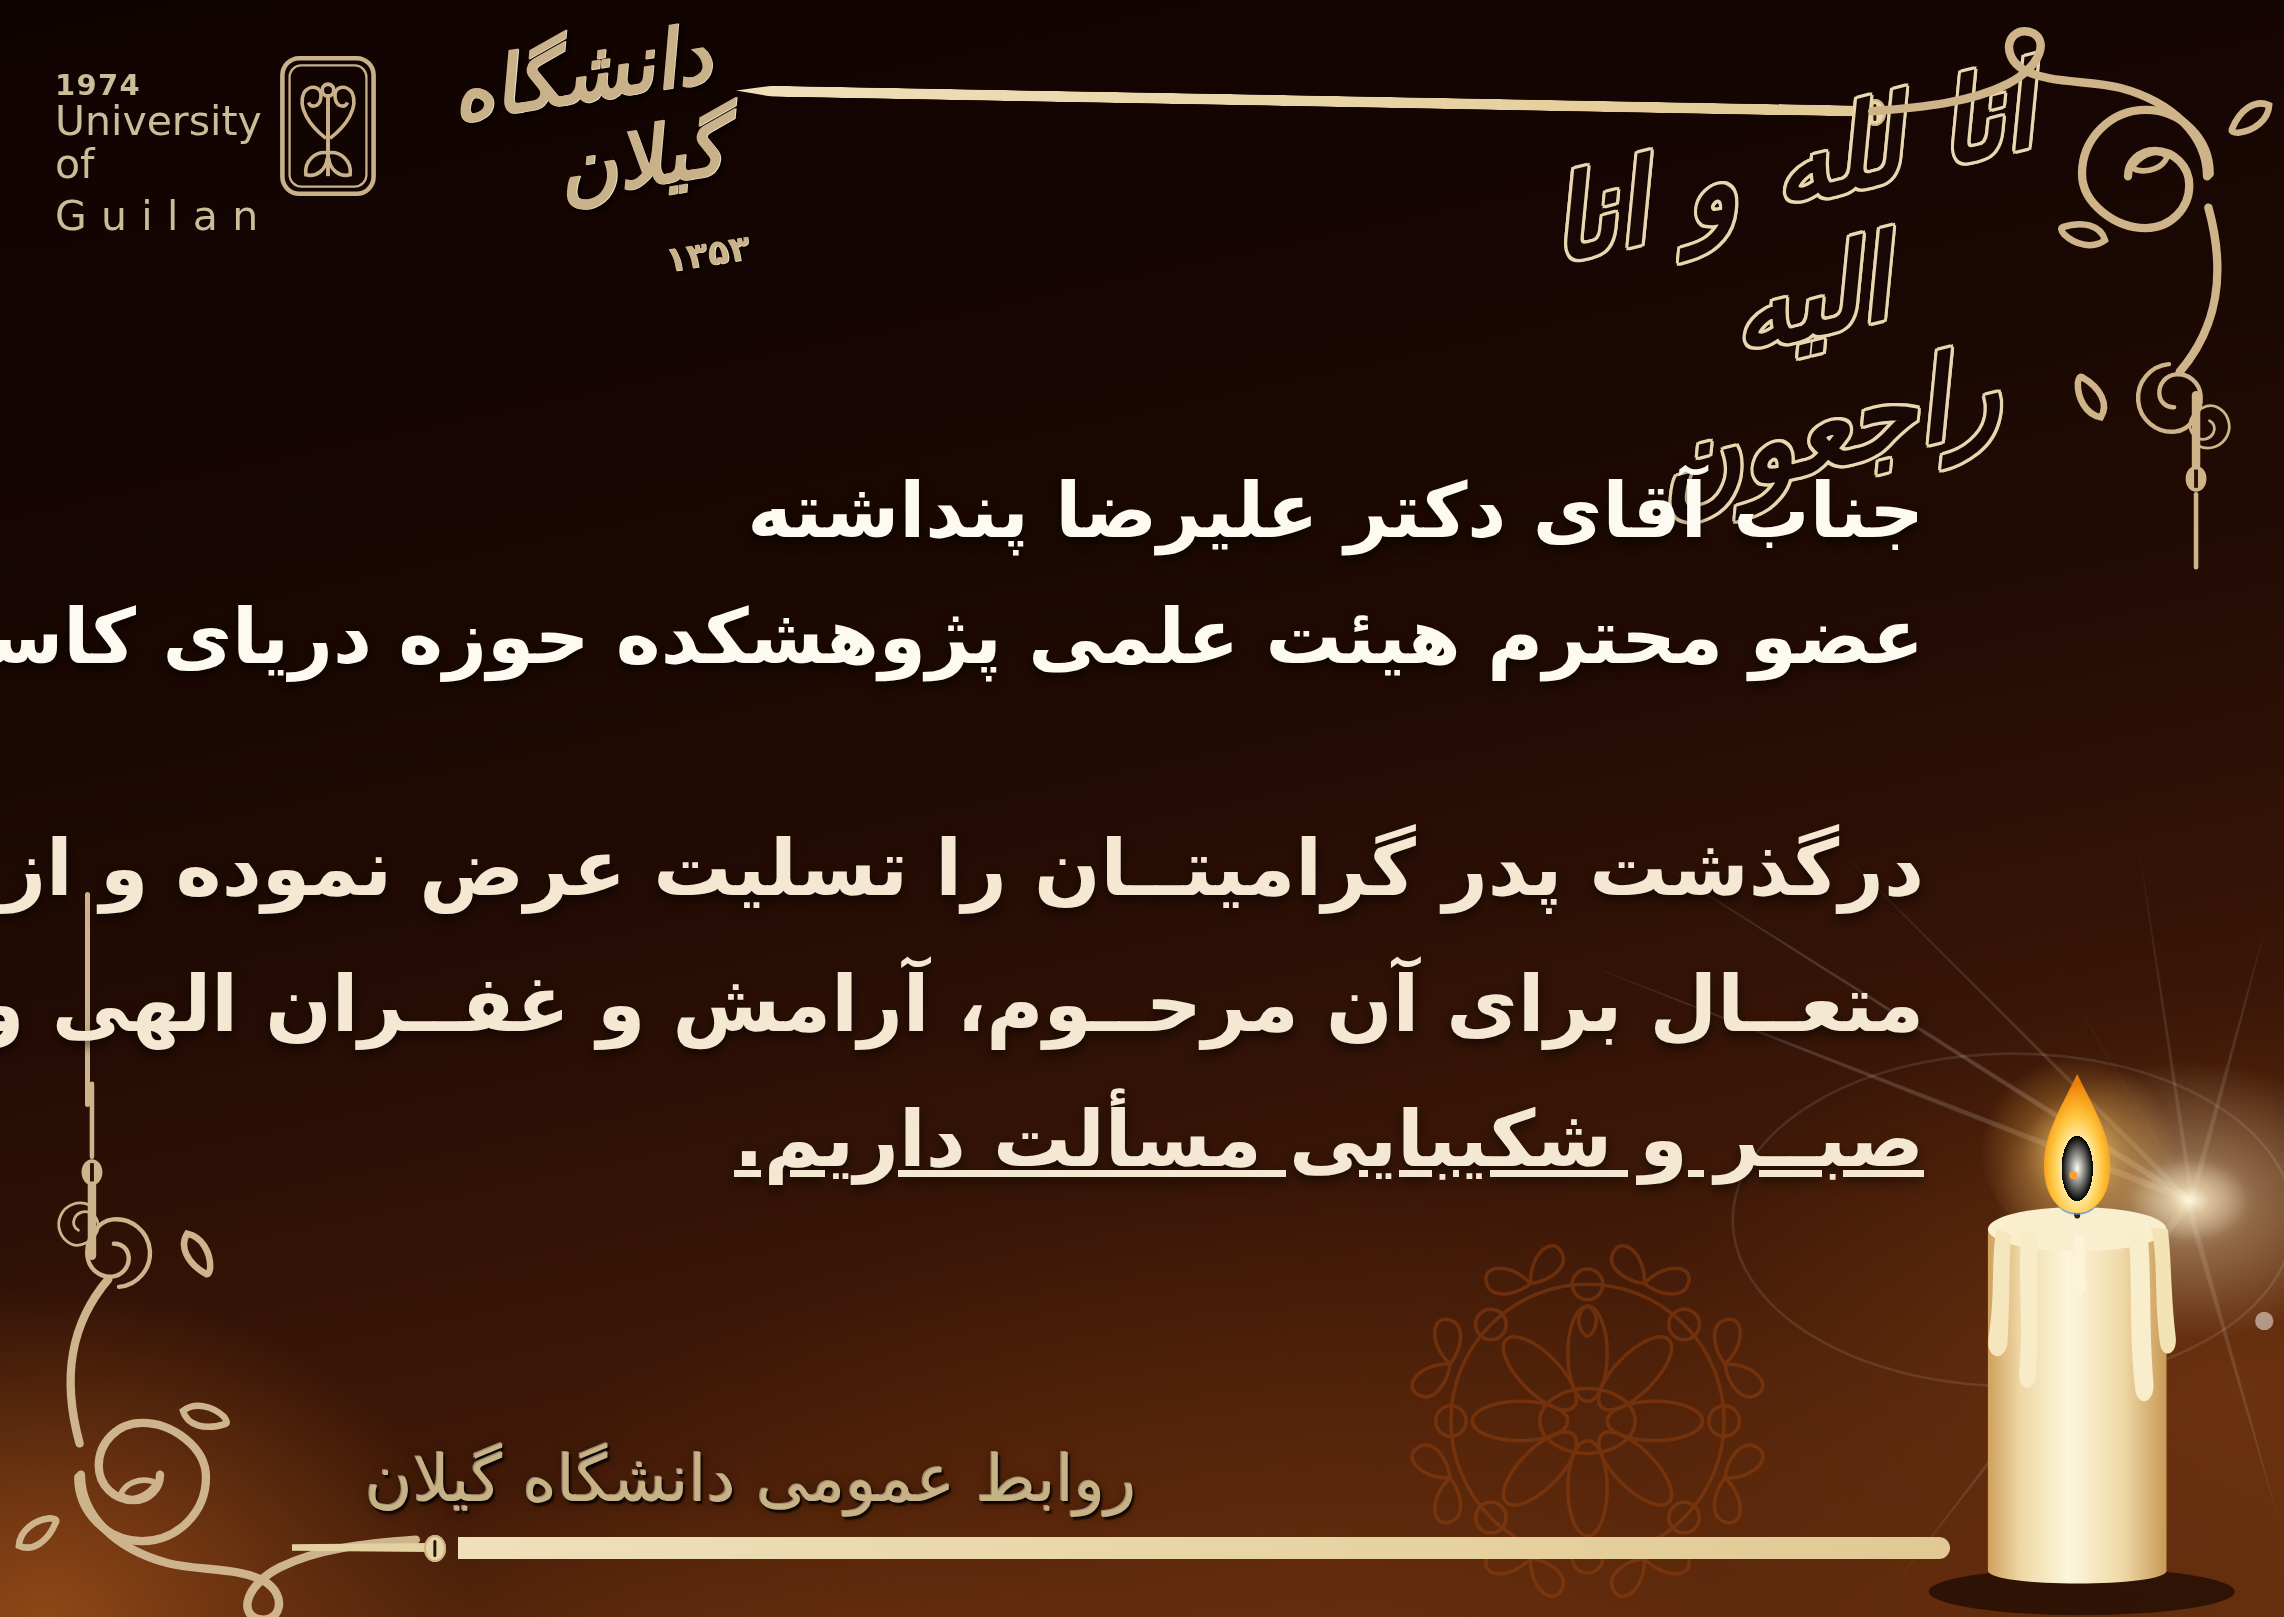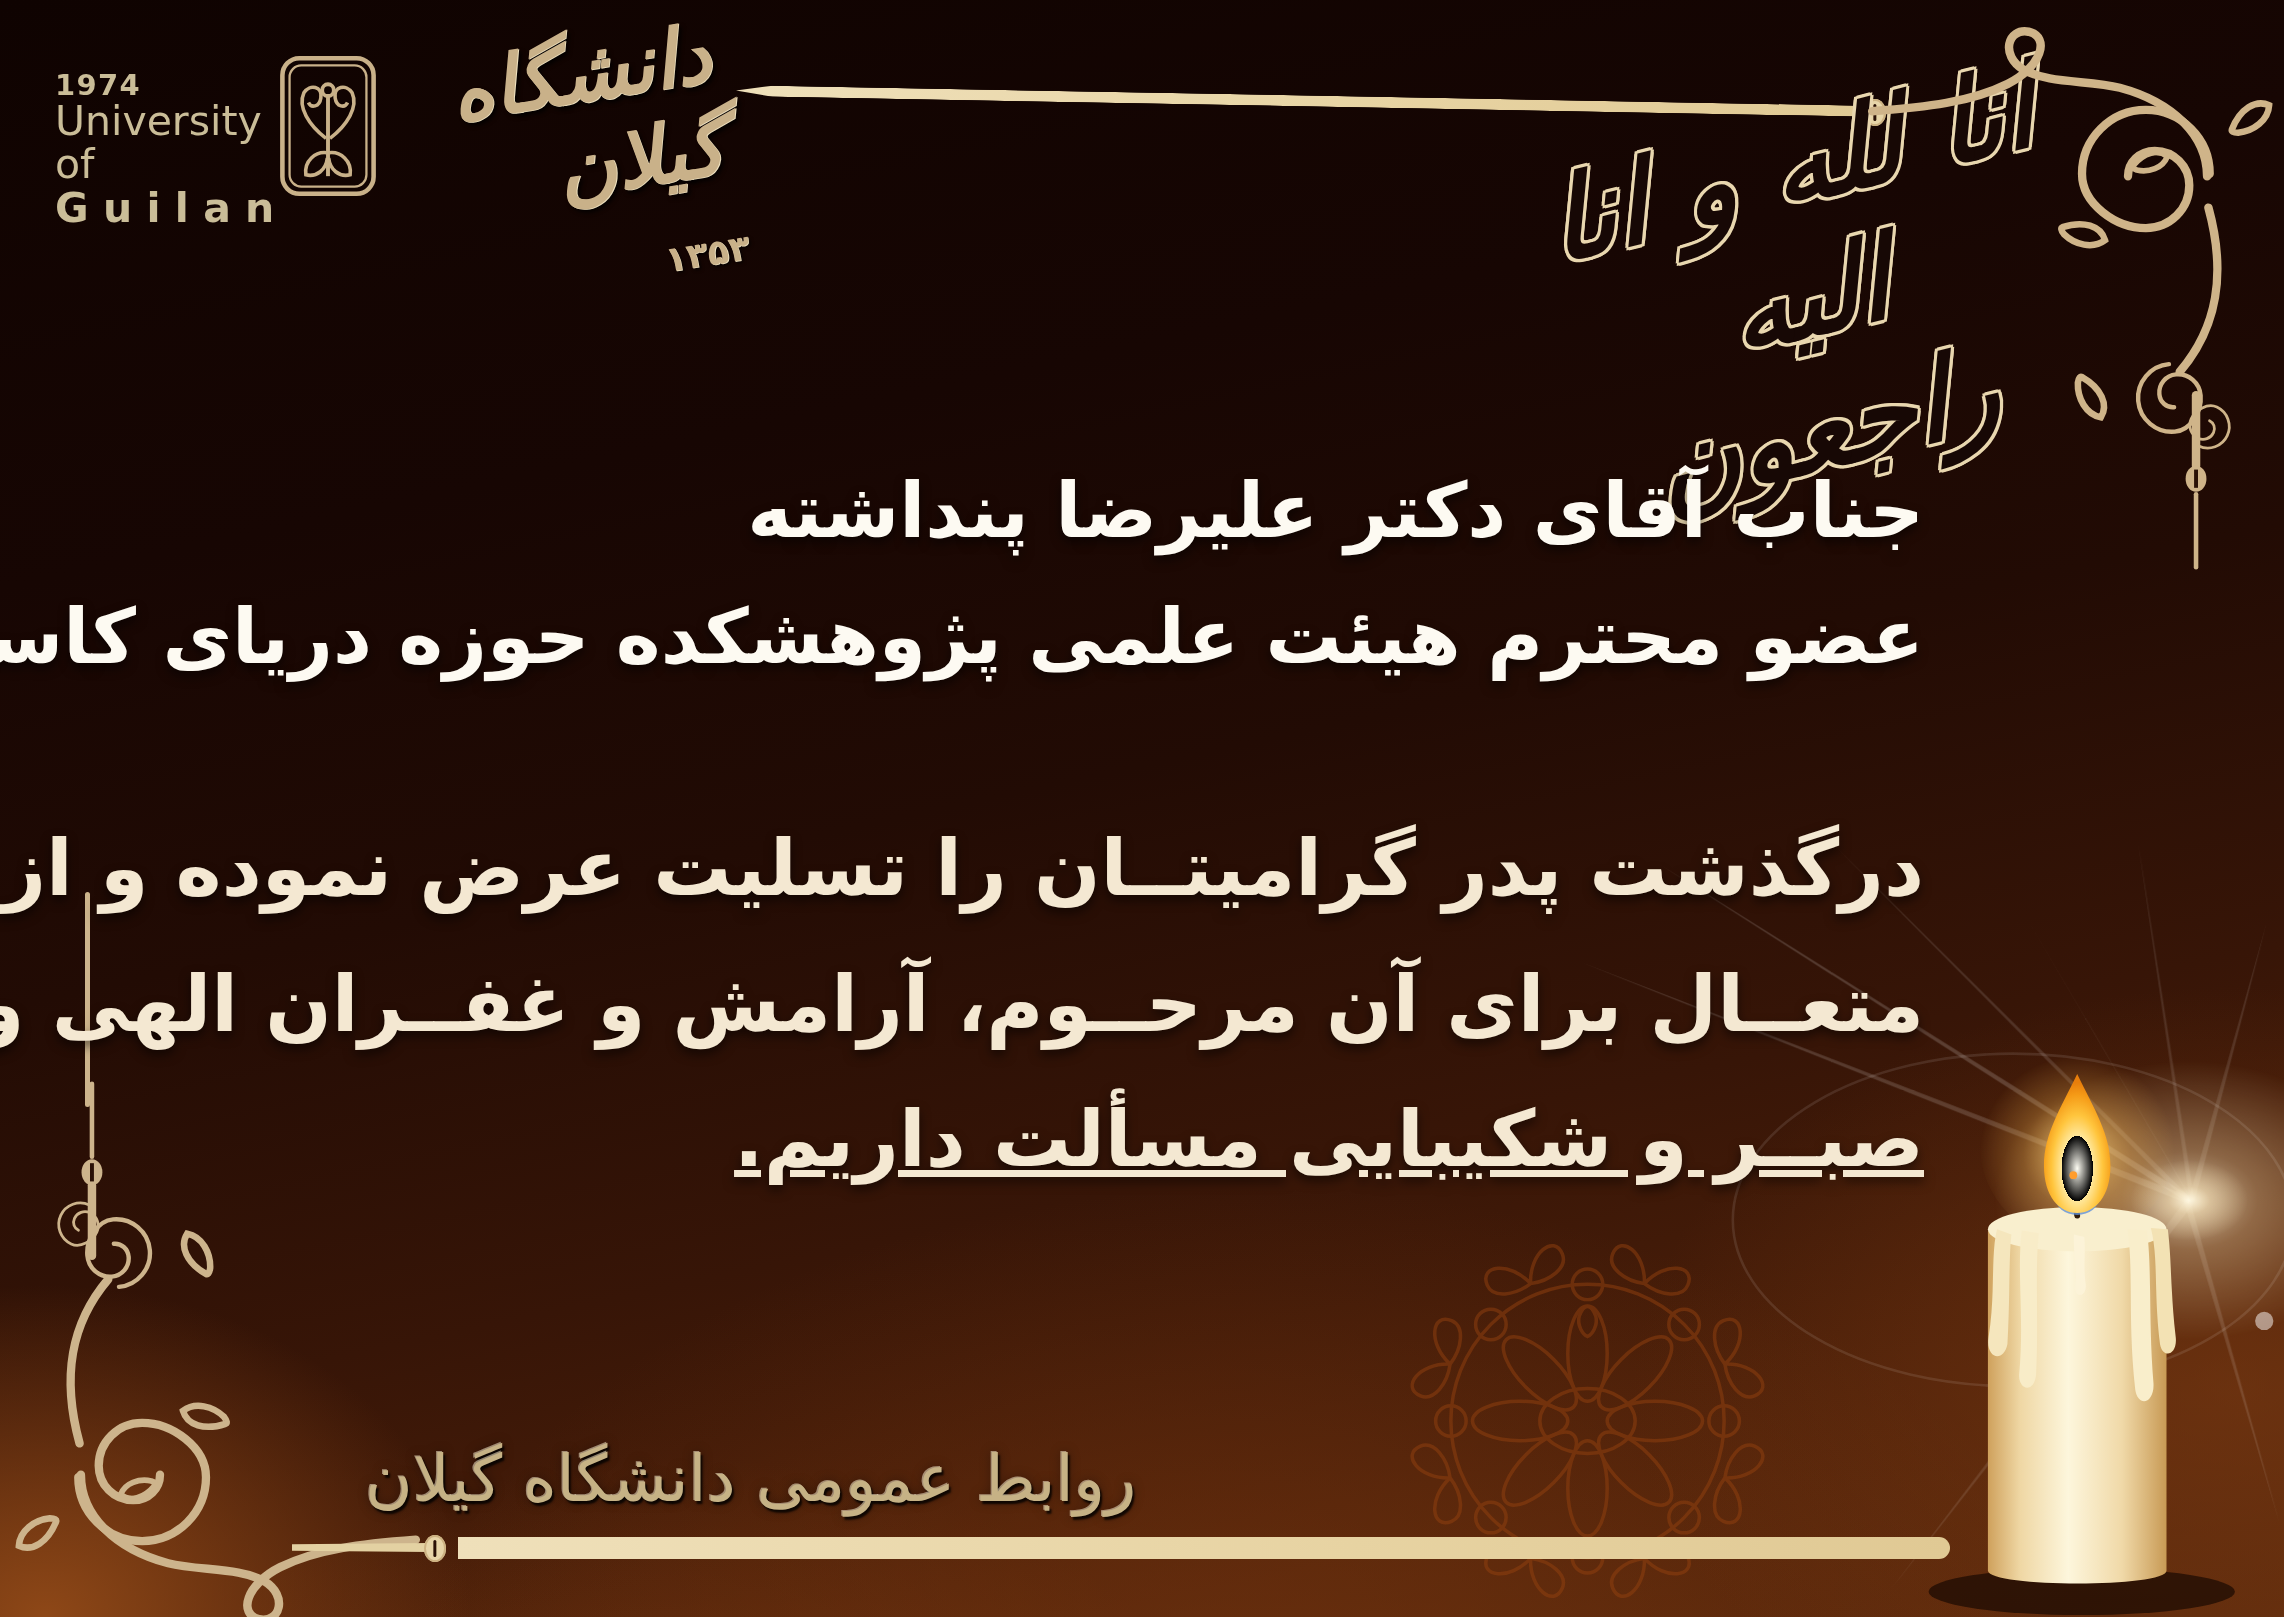--- a/index.html
+++ b/index.html
@@ -12,21 +12,21 @@
       radial-gradient(1304px 848px at 55% 108%, rgba(122,56,16,.6), rgba(122,56,16,0) 66%),
       radial-gradient(913px 587px at 30% 112%, rgba(136,66,20,.45), rgba(136,66,20,0) 60%),
       linear-gradient(168deg,#0f0301 0%, #170603 28%, #220b04 48%, #371507 68%, #4d2009 85%, #5d2a0c 100%);
   }
   .abs{position:absolute;}
 
   
   .logo-en{right:2020px; top:70px; width:209px; text-align:left; color:#cabd98; line-height:1.04;}
   .logo-en .y{font-size:29px;font-weight:bold;letter-spacing:1.3px;}
   .logo-en .l1{font-size:41px;font-weight:500;}
-  .logo-en .l2{font-size:41px;font-weight:bold;letter-spacing:14.3px;margin-top:2px;}
+  .logo-en .l2{font-size:41px;font-weight:normal;letter-spacing:14.3px;margin-top:10px;}
   .emblem{left:279px; top:55px;}
   .logo-fa{left:351px; top:63px; width:365px; color:#c9b189; transform:rotate(-9deg); transform-origin:left top;}
   .logo-fa .yfa{font-size:35px; font-weight:bold; display:inline-block; vertical-align:top; margin-top:38px;
       text-shadow:0.7px 0.7px 0 #efe2c0, 2px 2.6px 3.3px rgba(0,0,0,.75);}
   .logo-fa .nfa{font-size:80px; font-weight:bold; font-style:italic; display:inline-block; margin-right:9px;
       text-shadow:0.7px 0.7px 0 #efe2c0, 2.6px 3.9px 4.6px rgba(0,0,0,.8);}
 
   
   .rule{background:linear-gradient(90deg,#efe0ba,#e7d3a2 60%,#e0c994);}
   .rule-top{left:736px; top:85px; width:1143px; height:11px;

